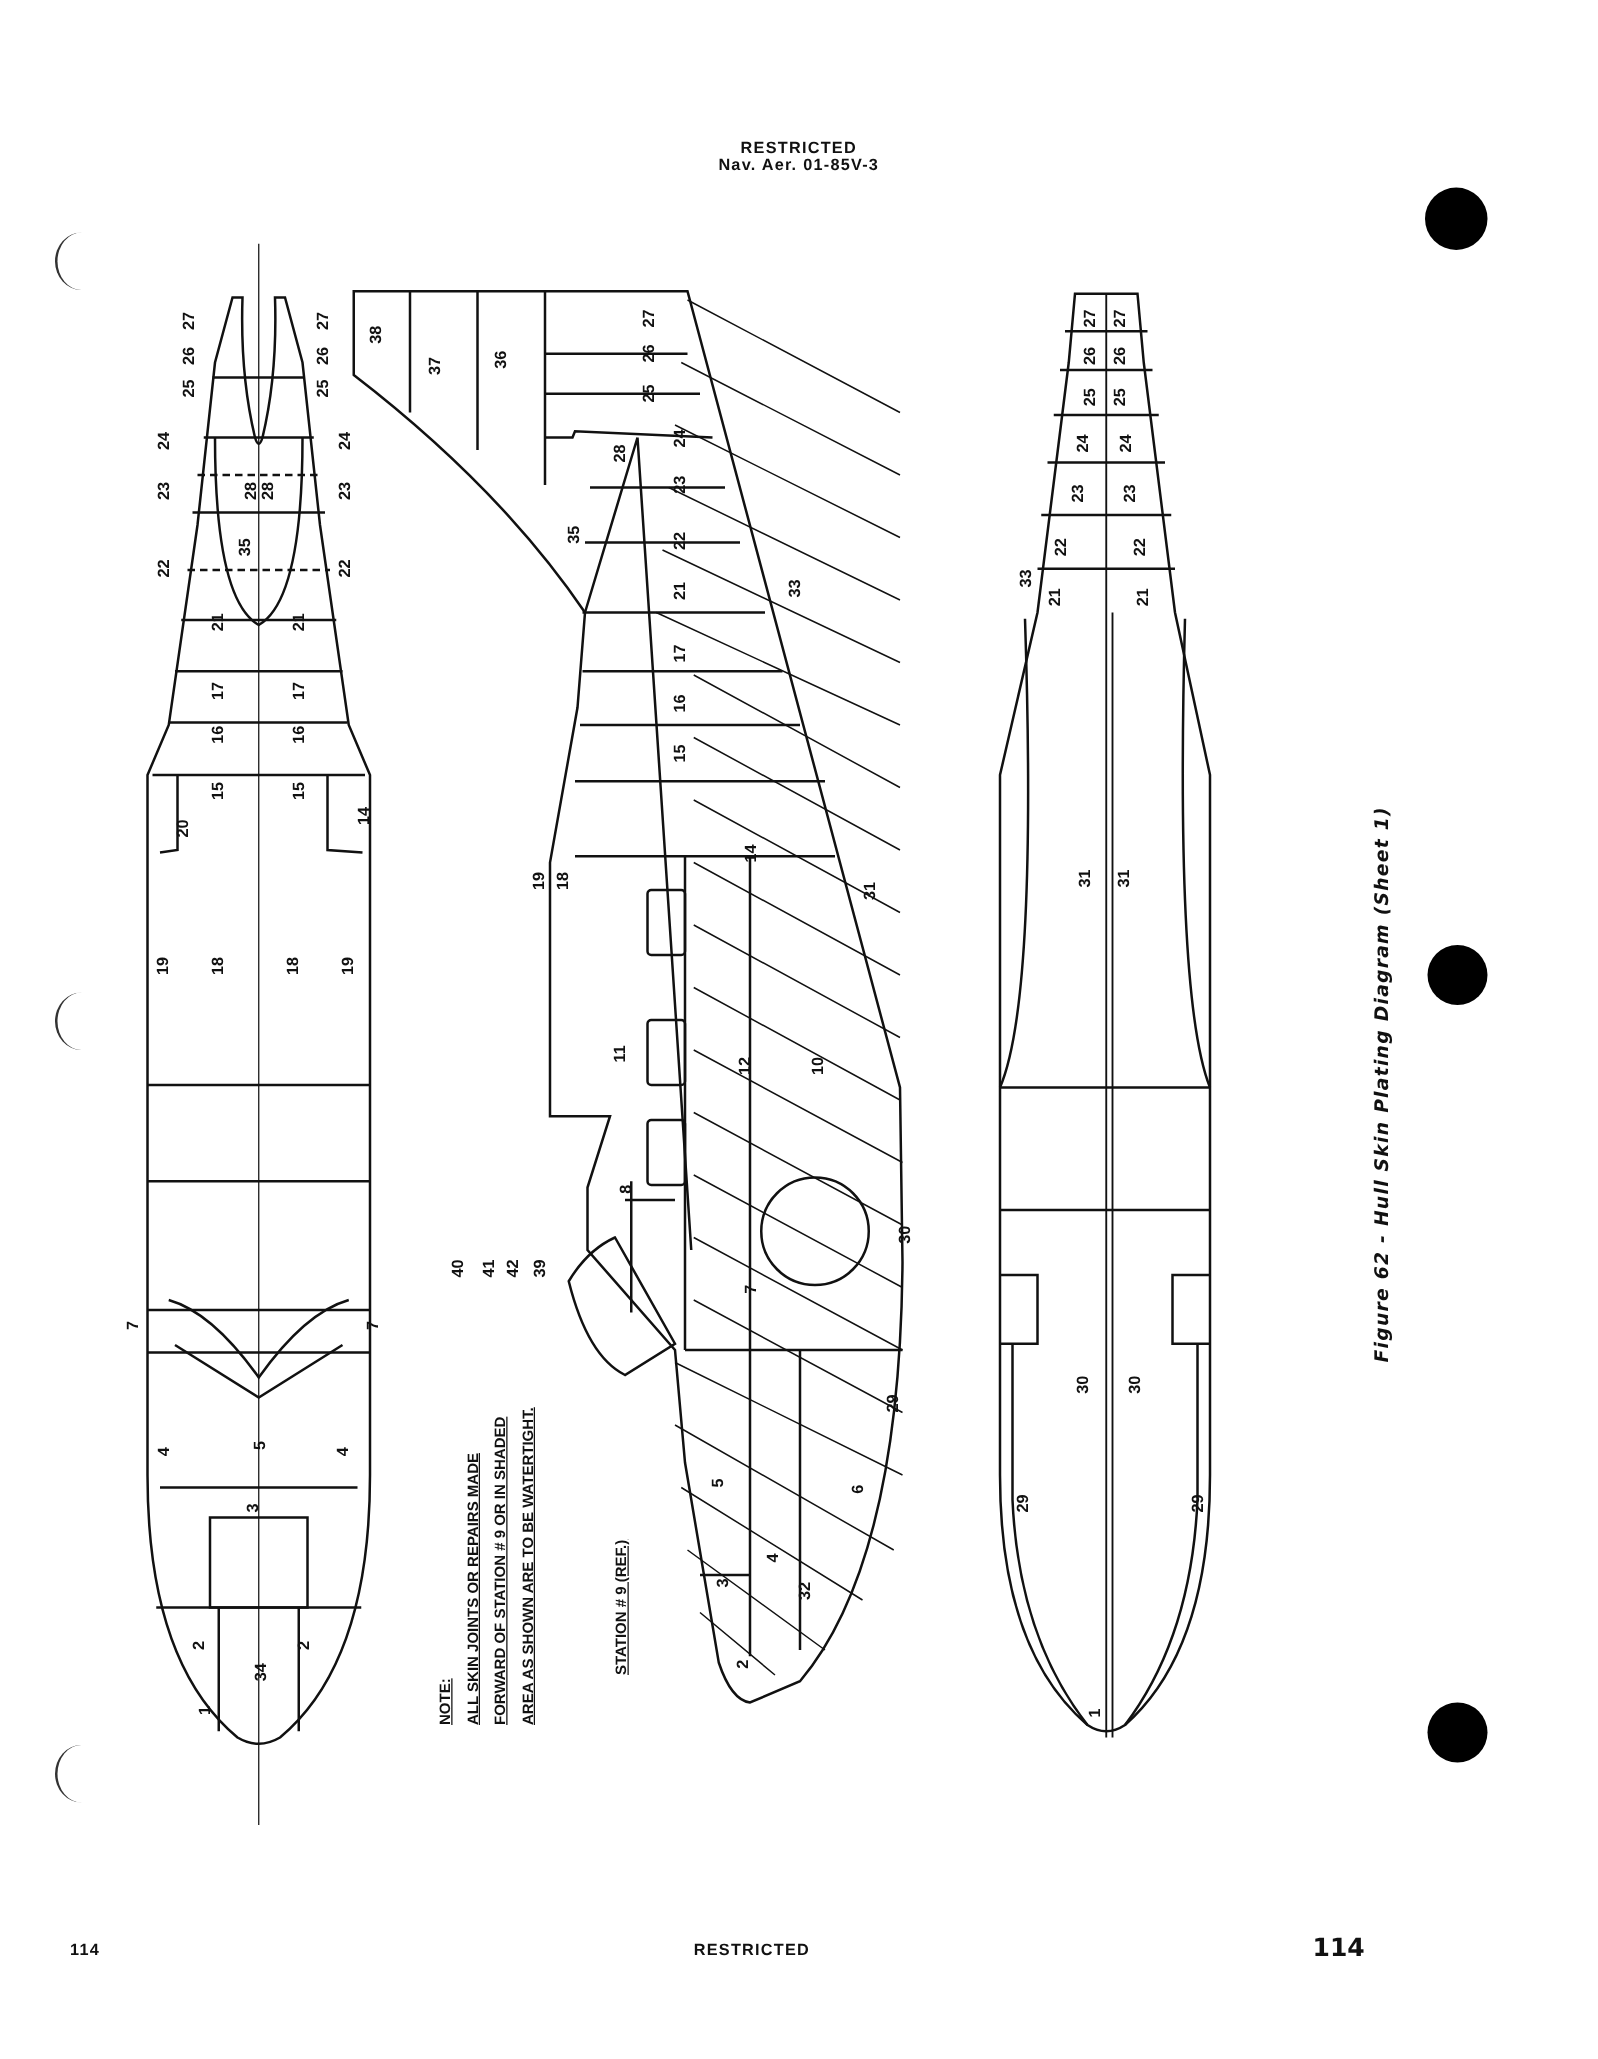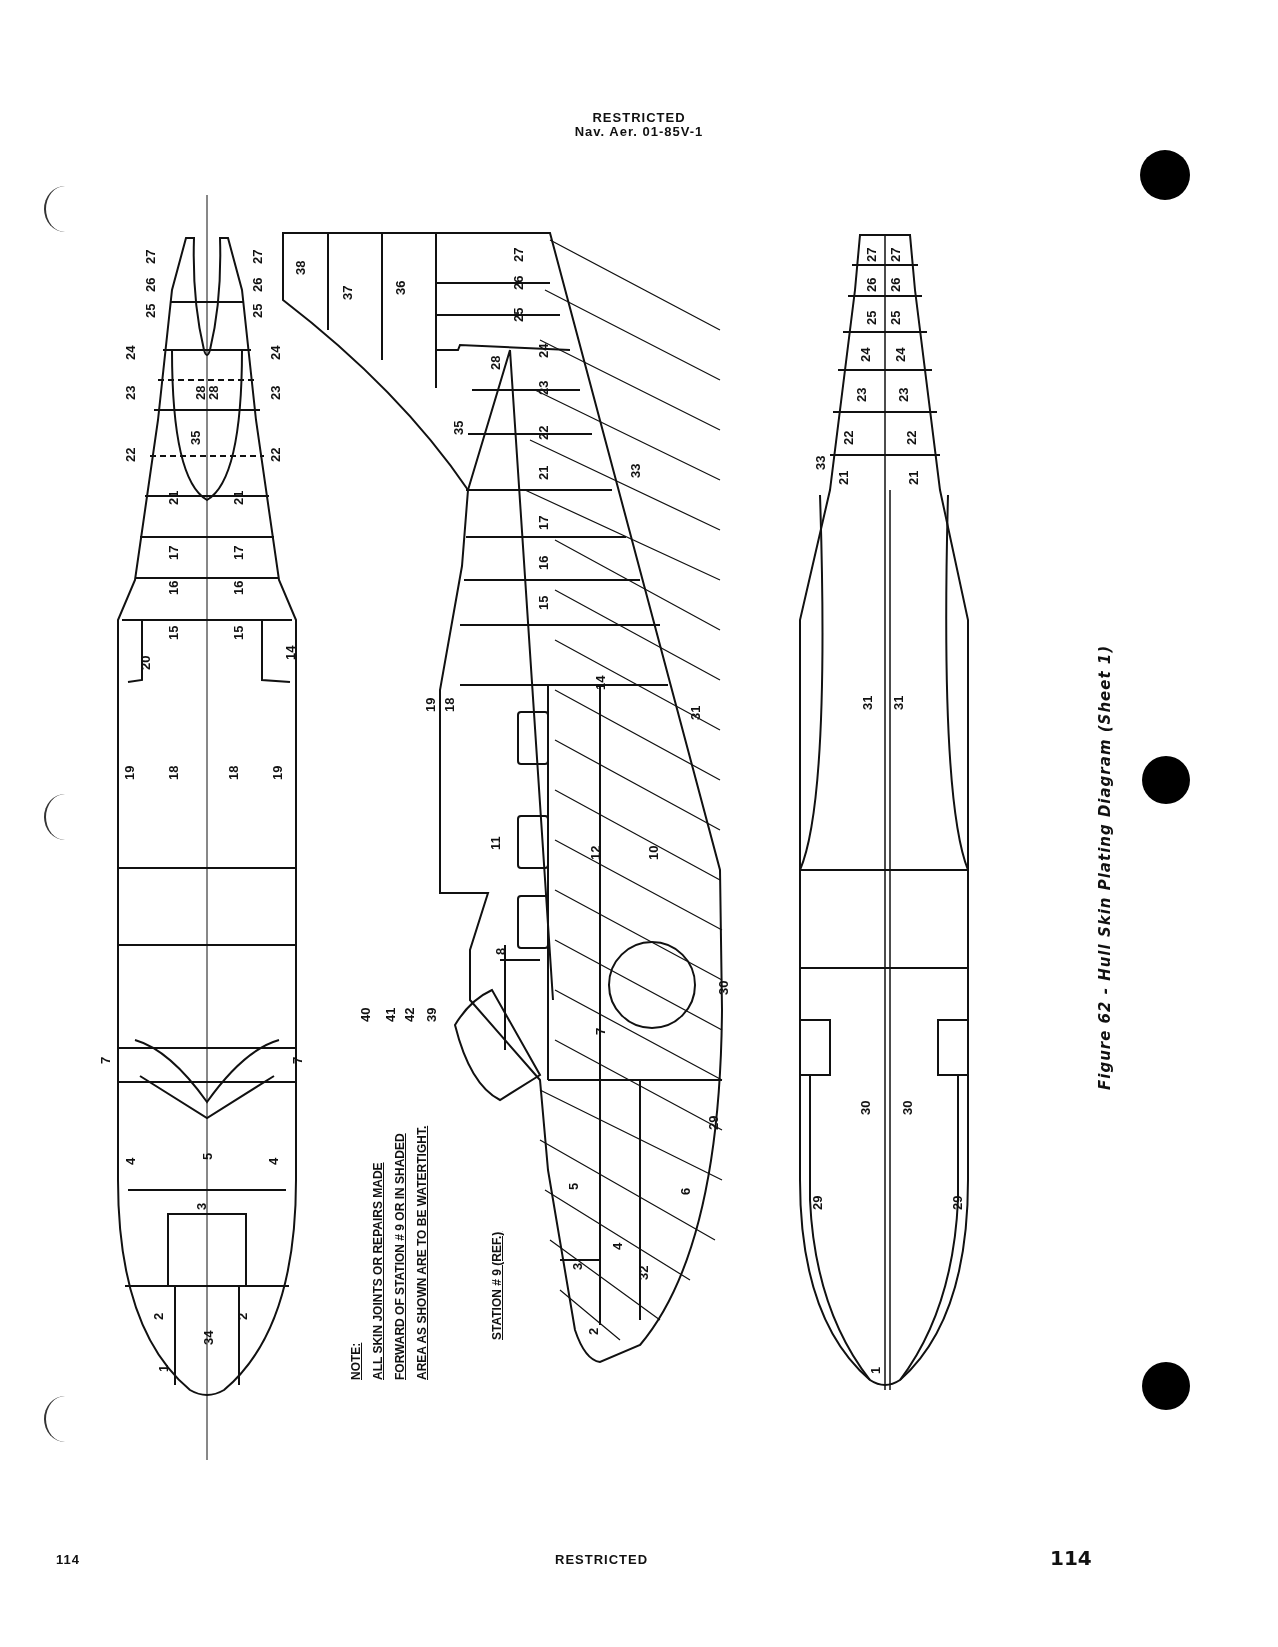--- a/index.html
+++ b/index.html
@@ -14,21 +14,21 @@
   .caption { font-family: "DejaVu Sans", sans-serif; font-weight: bold; font-style: italic; font-size: 15px; letter-spacing: 1px; }
   .note { font-family: "Liberation Sans", sans-serif; font-size: 12px; font-weight: bold; line-height: 22px; text-decoration: underline; }
   .station { font-family: "Liberation Sans", sans-serif; font-size: 12px; font-weight: bold; text-decoration: underline; }
   svg text { font-family: "Liberation Sans", sans-serif; font-weight: bold; font-size: 13px; fill: #111; }
   .hole { position: absolute; border-radius: 50%; background: #000; }
 </style>
 </head>
 <body>
 
 <div class="abs hdr" style="top:110px;">RESTRICTED</div>
-<div class="abs hdr" style="top:124px;">Nav. Aer. 01-85V-1</div>
+<div class="abs hdr" style="top:124px;">Nav. Aer. 01-85V-3</div>
 
 <div class="abs" style="left:44px;top:186px;width:40px;height:46px;border-left:2px solid #333;border-radius:50%;"></div>
 <div class="abs" style="left:44px;top:794px;width:40px;height:46px;border-left:2px solid #333;border-radius:50%;"></div>
 <div class="abs" style="left:44px;top:1396px;width:40px;height:46px;border-left:2px solid #333;border-radius:50%;"></div>
 
 <div class="hole" style="left:1140px;top:150px;width:50px;height:50px;"></div>
 <div class="hole" style="left:1142px;top:756px;width:48px;height:48px;"></div>
 <div class="hole" style="left:1142px;top:1362px;width:48px;height:48px;"></div>
 
 <svg class="abs" style="left:0;top:0;" width="1278" height="1647">

